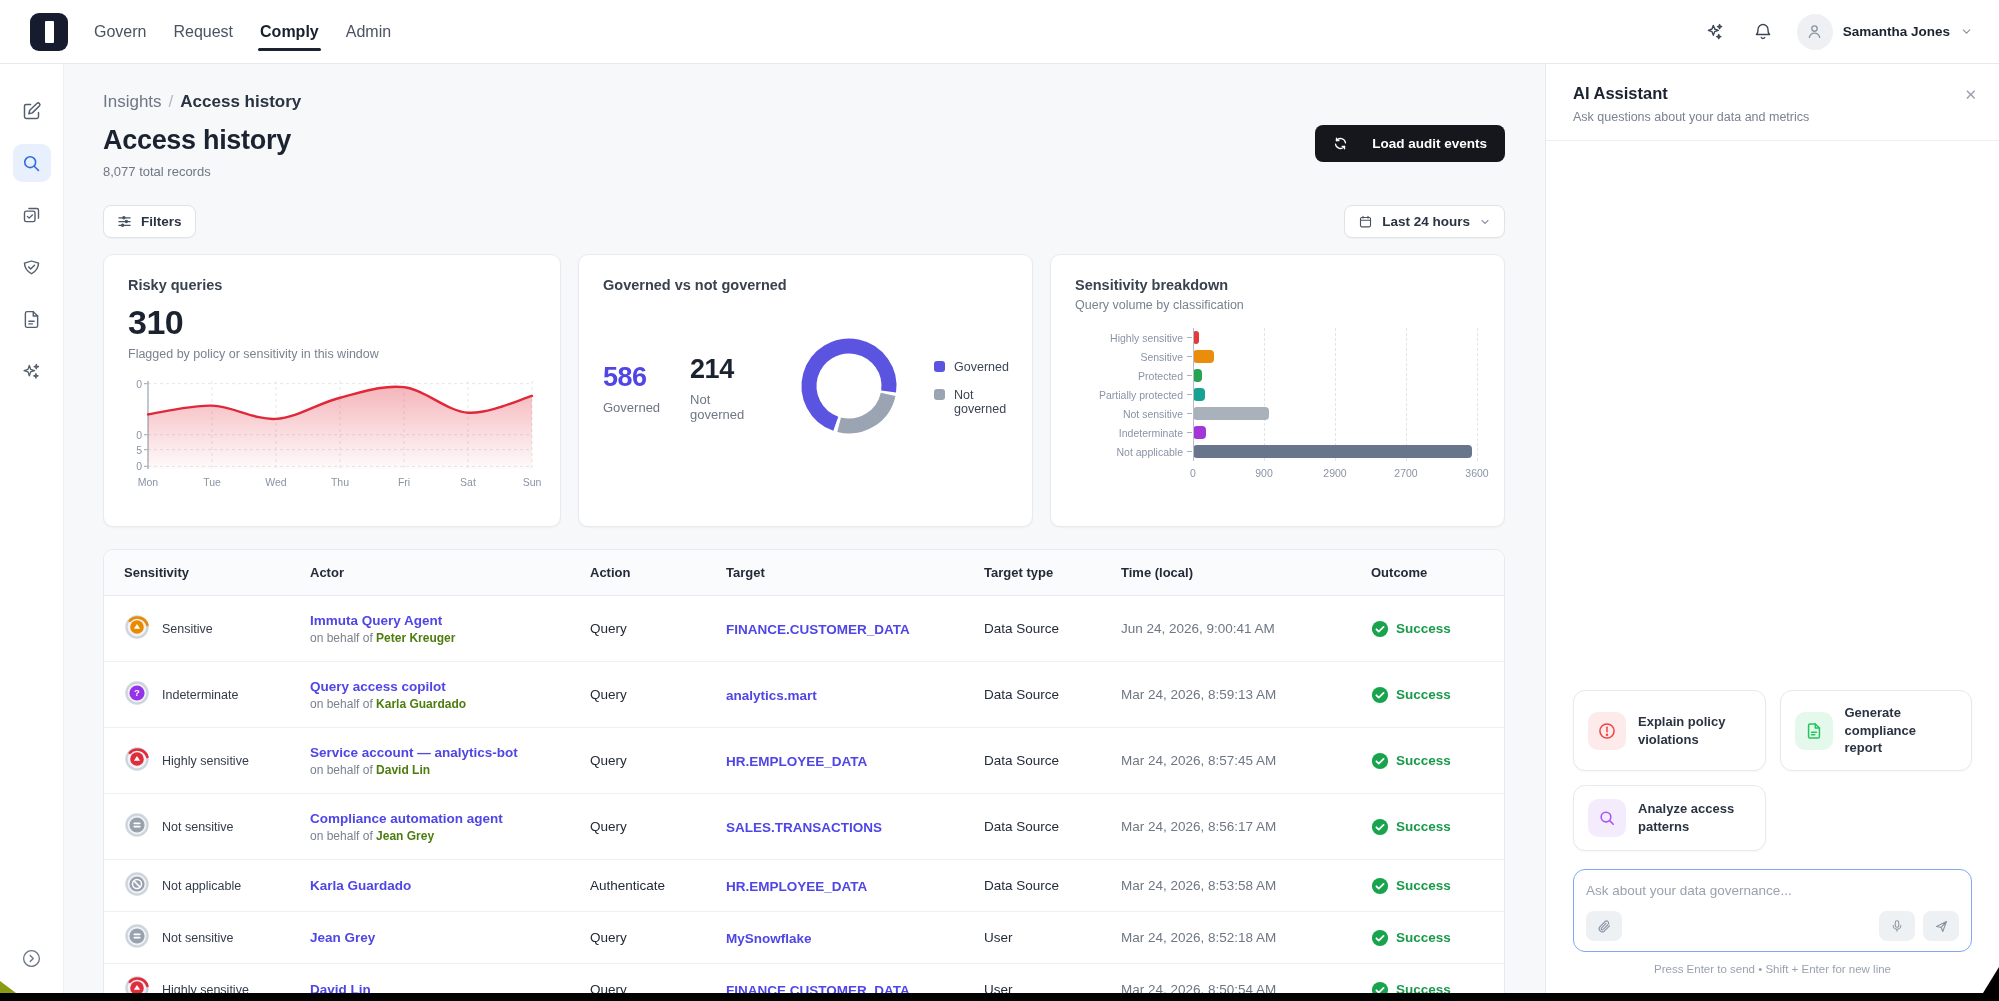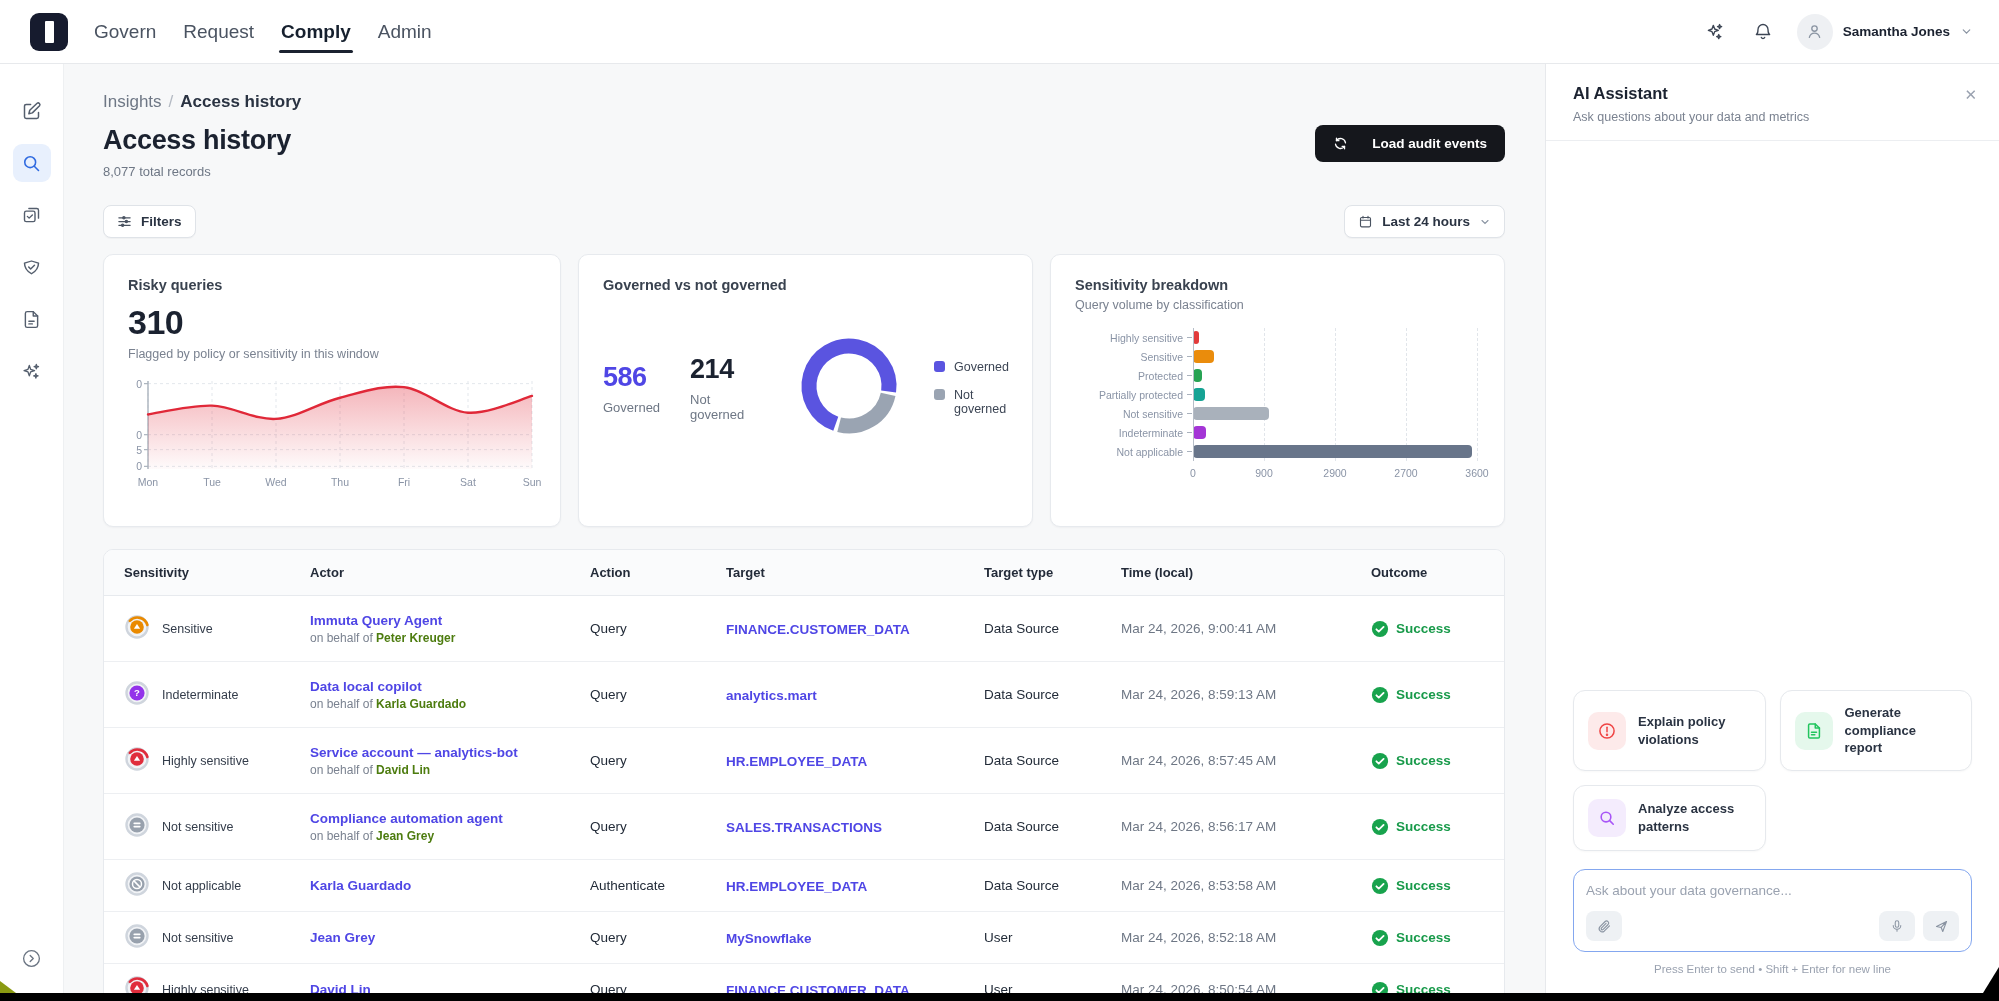--- a/index.html
+++ b/index.html
@@ -6,21 +6,21 @@
   html,body { width:1999px; height:1001px; overflow:hidden; background:#fff;
     font-family:"Liberation Sans", sans-serif; color:#1b2230; }
 
   
   .topbar { position:absolute; top:0; left:0; right:0; height:64px; background:#fff;
     border-bottom:1px solid #e7e9ec; display:flex; align-items:center; z-index:20; }
   .logo { width:38px; height:38px; border-radius:9px; background:#161b2e; margin-left:30px;
     display:flex; align-items:center; justify-content:center; }
   .logo .bar { width:9px; height:22px; background:#fff; border-radius:1px; }
   .nav { display:flex; align-items:center; gap:27px; margin-left:26px; }
-  .nav-item { font-size:19px; color:#4a5361; cursor:pointer; padding:6px 0; position:relative; }
+  .nav-item { font-size:16px; color:#4a5361; cursor:pointer; padding:6px 0; position:relative; }
   .nav-item.active { color:#16202e; font-weight:700; }
   .nav-item.active::after { content:""; position:absolute; left:-2px; right:-2px; bottom:-4px;
     height:2.5px; background:#1b2230; border-radius:2px; }
   .topbar-right { margin-left:auto; display:flex; align-items:center; gap:20px; padding-right:26px; }
   .icon-btn { width:28px; height:28px; display:flex; align-items:center; justify-content:center;
     cursor:pointer; color:#3c4554; }
   .avatar { width:36px; height:36px; border-radius:50%; background:#eef0f3; display:flex;
     align-items:center; justify-content:center; }
   .user-group { display:flex; align-items:center; gap:10px; cursor:pointer; }
   .user-name { font-size:13.5px; font-weight:700; color:#1b2230; }
@@ -424,42 +424,42 @@
               </svg></span>
             <span class="sens-label">Sensitive</span>
           </div>
           <div class="c c-actor">
             <div class="link">Immuta Query Agent</div>
             <div class="behalf">on behalf of <span class="nm">Peter Kreuger</span></div>
           </div>
           <div class="c c-action cell-text">Query</div>
           <div class="c c-target"><span class="link" style="font-weight: 600;">FINANCE.CUSTOMER_DATA</span></div>
           <div class="c c-type cell-text">Data Source</div>
-          <div class="c c-time cell-muted">Mar 24, 2026, 9:00:41 AM</div>
+          <div class="c c-time cell-muted">Jun 24, 2026, 9:00:41 AM</div>
           <div class="c c-outcome">
             <span class="outcome">
               <svg width="18" height="18" viewBox="0 0 20 20">
                 <circle cx="10" cy="10" r="9" fill="#18a34d"></circle>
                 <path d="M6 10.3 l2.6 2.6 L14 7.6" fill="none" stroke="#fff" stroke-width="2" stroke-linecap="round" stroke-linejoin="round"></path>
               </svg>
               <span>Success</span>
             </span>
           </div>
         </div>
         <div class="t-row two">
           <div class="c c-sens">
             <span><svg width="26" height="26" viewBox="0 0 26 26">
                 <circle cx="13" cy="13" r="10.5" fill="#f1f3f6" stroke="#cfd5dd" stroke-width="2.4"></circle>
                 <circle cx="13" cy="13" r="7.6" fill="#9333ea"></circle>
                 <text x="13" y="16.4" text-anchor="middle" font-size="9.5" font-weight="bold" fill="#fff" font-family="Liberation Sans, sans-serif">?</text>
               </svg></span>
             <span class="sens-label">Indeterminate</span>
           </div>
           <div class="c c-actor">
-            <div class="link">Data local copilot</div>
+            <div class="link">Query access copilot</div>
             <div class="behalf">on behalf of <span class="nm">Karla Guardado</span></div>
           </div>
           <div class="c c-action cell-text">Query</div>
           <div class="c c-target"><span class="link" style="font-weight: 600;">analytics.mart</span></div>
           <div class="c c-type cell-text">Data Source</div>
           <div class="c c-time cell-muted">Mar 24, 2026, 8:59:13 AM</div>
           <div class="c c-outcome">
             <span class="outcome">
               <svg width="18" height="18" viewBox="0 0 20 20">
                 <circle cx="10" cy="10" r="9" fill="#18a34d"></circle>

